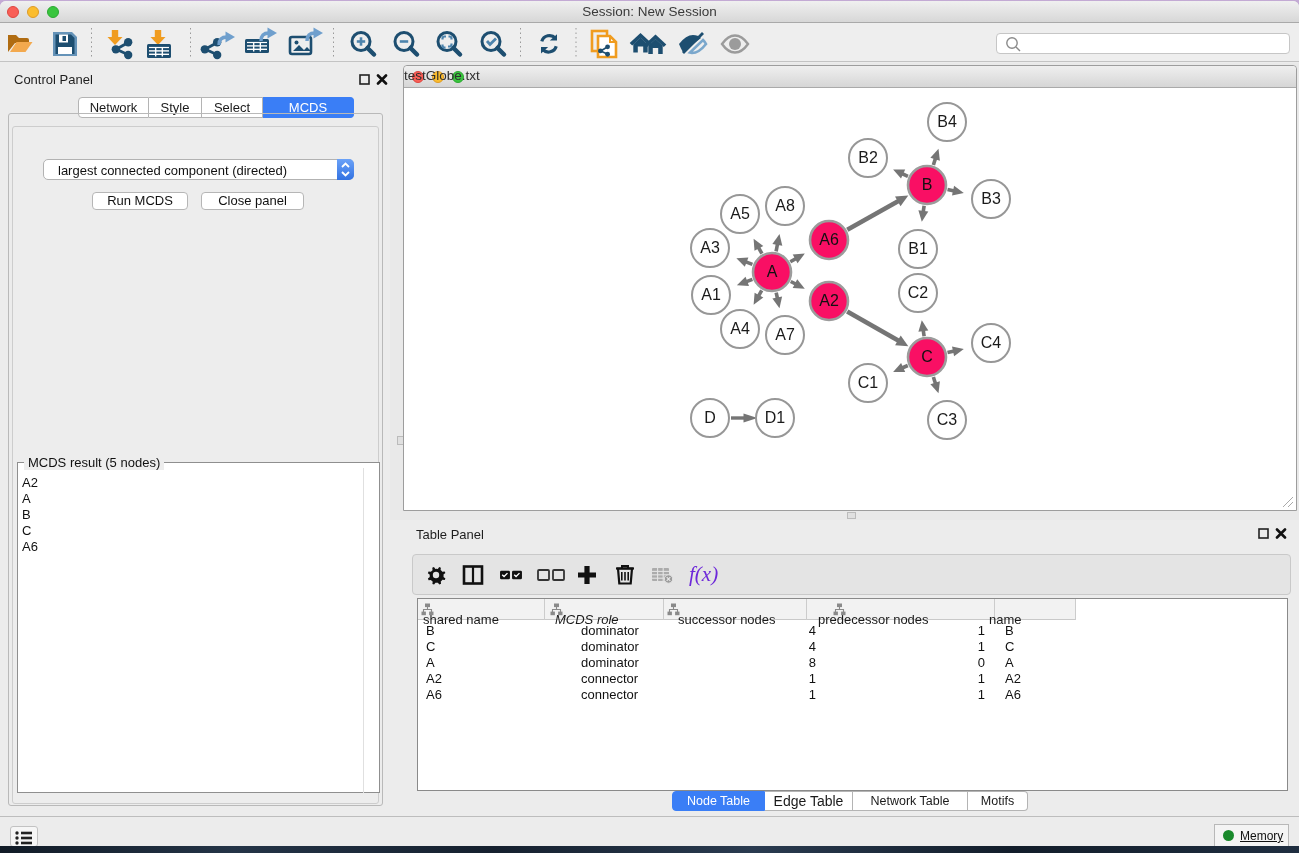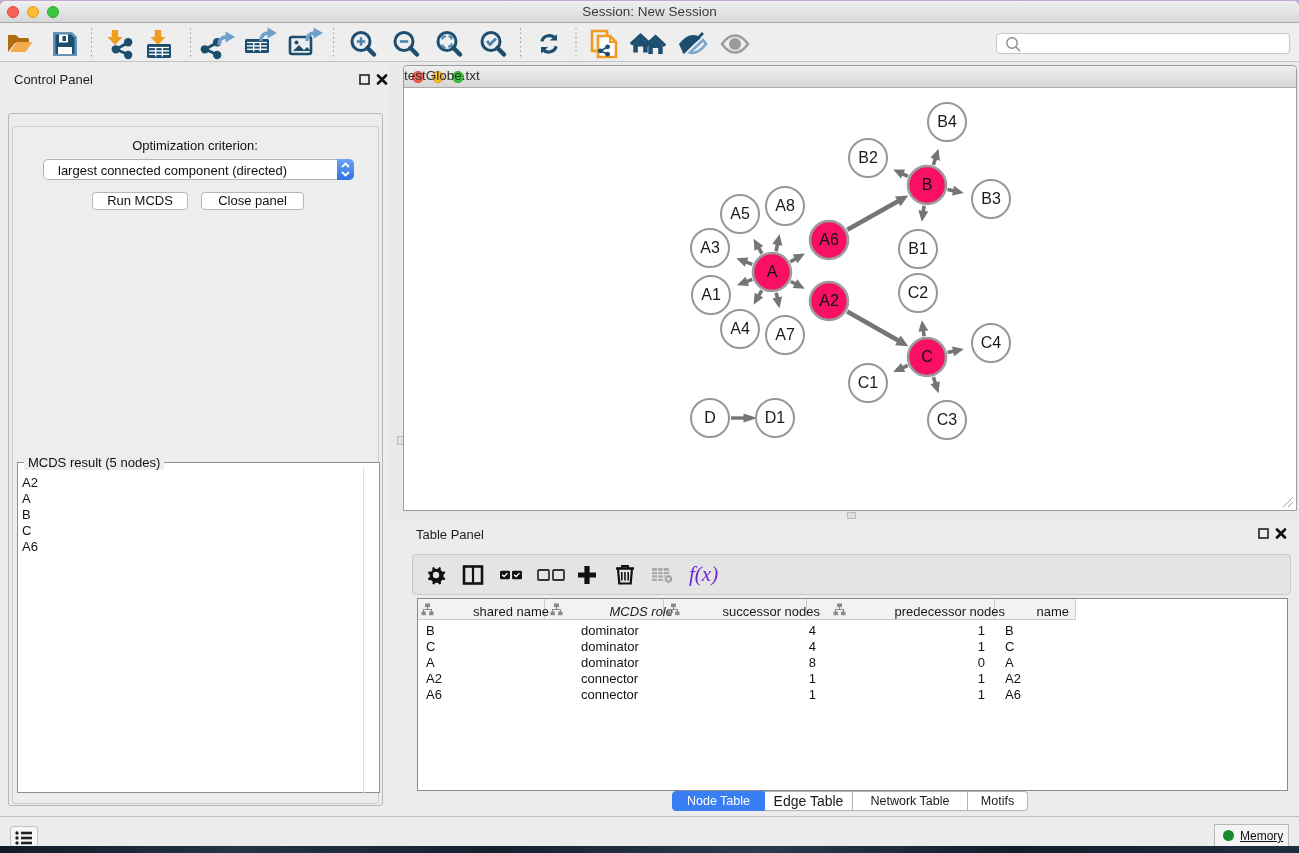--- a/index.html
+++ b/index.html
@@ -74,21 +74,21 @@
 
 #tpanel { position:absolute; left:390px; top:519px; width:909px; height:296px; background:#ececec; }
 #tpanel .hdr { position:absolute; left:26px; top:7px; font-size:13px; color:#1e1e1e; }
 #ttoolbar { position:absolute; left:412px; top:553px; width:879px; height:41px;
   background:#e4e4e4; border:1px solid #c9c9c9; border-radius:4px; }
 #tablebox { position:absolute; left:417px; top:597px; width:871px; height:193px;
   background:#fff; border:1px solid #8a8a8a; }
 #thead { position:absolute; left:0; top:0; height:21px; width:658px;
   background:#f2f2f2; border-bottom:1px solid #c9c9c9; font-size:13px; color:#1a1a1a; }
 #thead .cell { position:absolute; top:0; height:21px; border-right:1px solid #cccccc; }
-#thead .lbl { position:absolute; top:5px; width:100%; text-align:right; }
+#thead .lbl { position:absolute; top:13px; width:100%; text-align:left; }
 .trow { position:absolute; font-size:13px; color:#111; }
 
 
 #btabs { position:absolute; left:672px; top:790px; }
 #statusbar { position:absolute; left:0; top:815px; width:1299px; height:31px;
   border-top:1px solid #bdbdbd; background:#ececec; }
 #listbtn { position:absolute; left:10px; top:9px; width:28px; height:21px;
   background:#f6f6f6; border:1px solid #c2c2c2; border-radius:3px; }
 #membtn { position:absolute; left:1214px; top:7px; width:75px; height:23px;
   background:#f4f4f4; border:1px solid #b8b8b8; font-size:12px; color:#111; }
@@ -246,24 +246,29 @@
         </svg>
       </div>
   </div>
 
   <div id="cpanel">
     <div class="hdr">Control Panel</div>
       <svg style="position:absolute;left:359px;top:11px;" width="30" height="12" viewBox="0 0 30 12">
         <rect x="1" y="1" width="9" height="9" fill="none" stroke="#222" stroke-width="1.6"></rect>
         <path d="M19,1.5 L27,9.5 M27,1.5 L19,9.5" stroke="#111" stroke-width="2.6" stroke-linecap="round"></path>
       </svg>
+    <div class="tabgrp" style="left:78px; top:34px;">
+      <div class="tab" style="width:71px;">Network</div>
+      <div class="tab" style="width:53px;">Style</div>
+      <div class="tab" style="width:61px;">Select</div>
+      <div class="tab sel" style="width:91px;">MCDS</div>
+    </div>
     <div id="cp-outer">
         <div id="cp-inner"></div>
       </div>
-    <div id="optlabel">Optimization criterion:</div>
     <div id="dropdown">
       <div class="txt">largest connected component (directed)</div>
       <div class="spin"><svg width="17" height="21" viewBox="0 0 17 21">
             <path d="M5,8 l3.5,-3.5 L12,8" fill="none" stroke="#fff" stroke-width="1.8"></path>
             <path d="M5,13 l3.5,3.5 L12,13" fill="none" stroke="#fff" stroke-width="1.8"></path>
           </svg></div>
     </div>
     <div class="btn" style="left:92px; top:129px; width:96px;">Run MCDS</div>
     <div class="btn" style="left:201px; top:129px; width:103px;">Close panel</div>
     <div id="mcdsbox">

